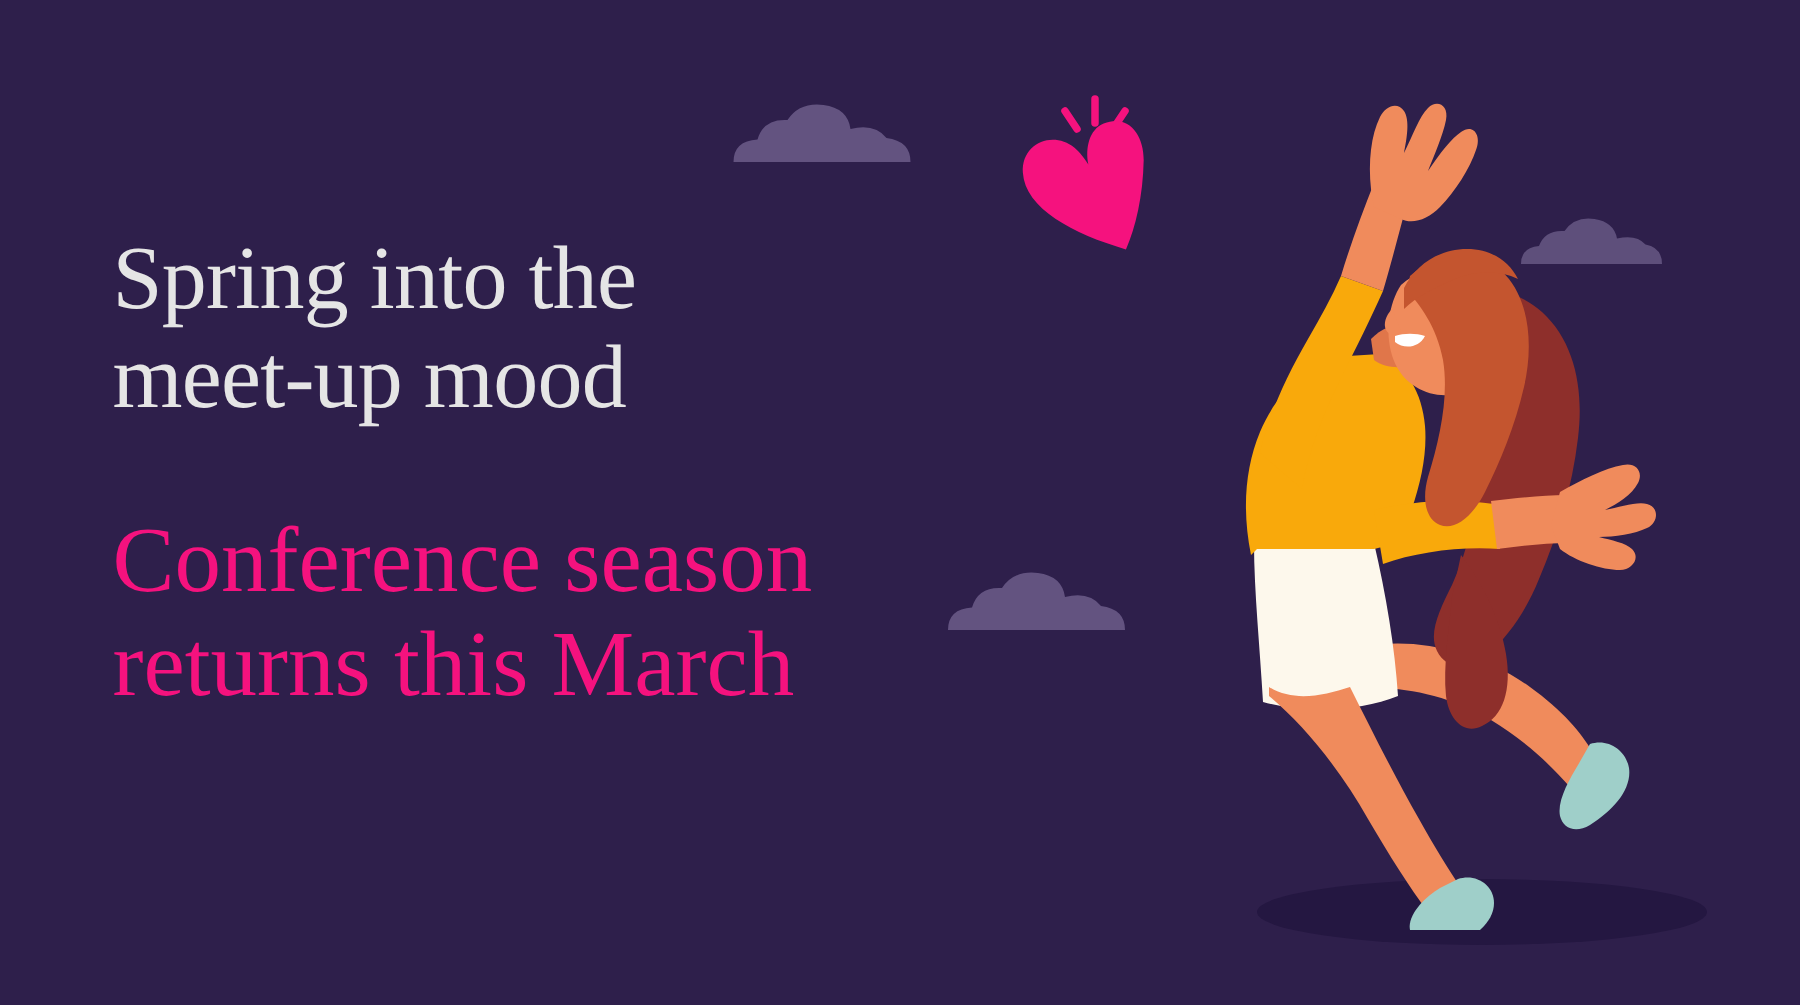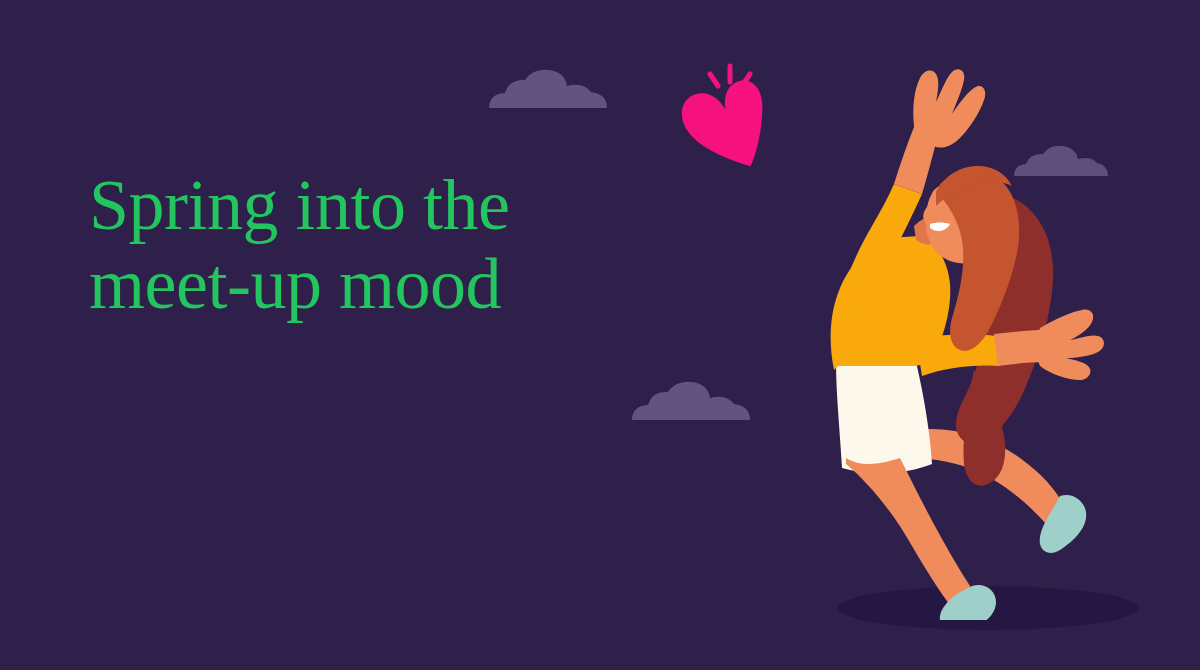--- a/index.html
+++ b/index.html
@@ -18,26 +18,26 @@
 
   
   .text-block {
     position: absolute;
     left: 75px;
     top: 152px;
     width: 620px;
     z-index: 6;
   }
   .headline {
-    color: #22c55e;
+    color: #e5e5e5;
     font-family: "Liberation Serif", serif;
-    font-size: 72px;
+    font-size: 60px;
     line-height: 1.10;
     letter-spacing: -0.5px;
-    margin: 14px;
+    margin: 0;
     font-weight: normal;
     white-space: pre-line;
   }
   .subhead {
     color: #F5127E;
     font-family: "Liberation Serif", serif;
     font-size: 62px;
     line-height: 1.12;
     margin: 0;
     padding-top: 56px;
@@ -196,15 +196,17 @@
 
       <path d="M148 152 C156 136 172 126 190 126 C206 126 218 134 224 146
                C212 140 196 140 182 146 C168 152 156 158 148 166 Z" fill="#C4552F"></path>
 
     </svg>
   </div>
 
   <div class="text-block">
     <h1 class="headline">Spring into the
 meet-up mood</h1>
+    <p class="subhead">Conference season
+returns this March</p>
   </div>
 
 </div>
 
 </body></html>

